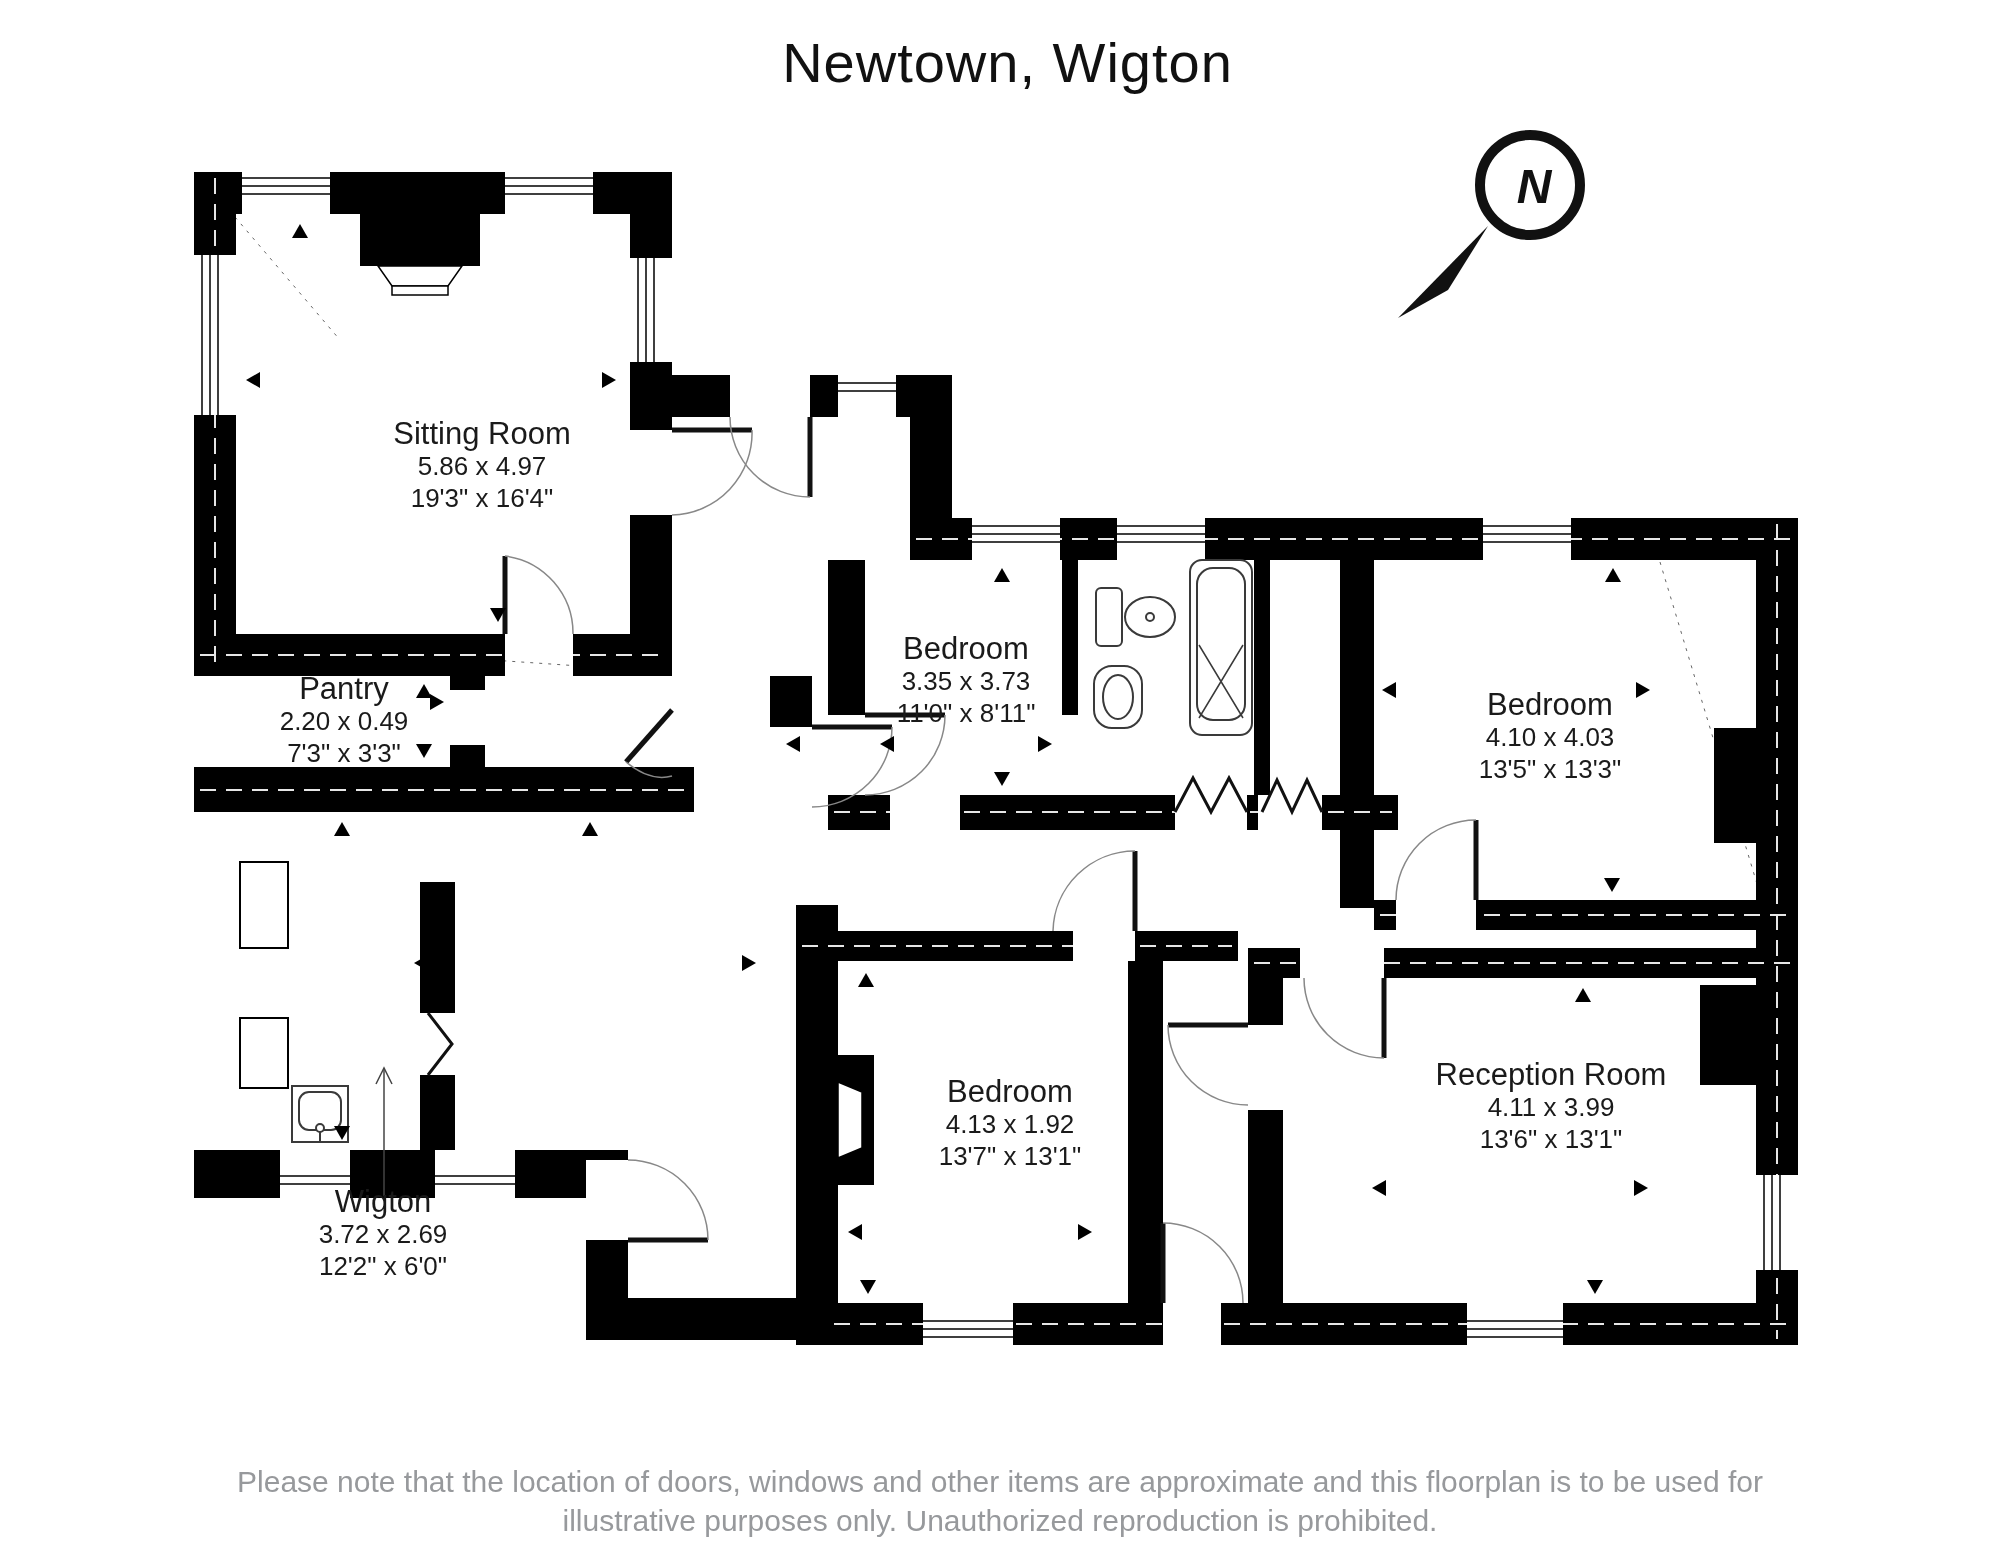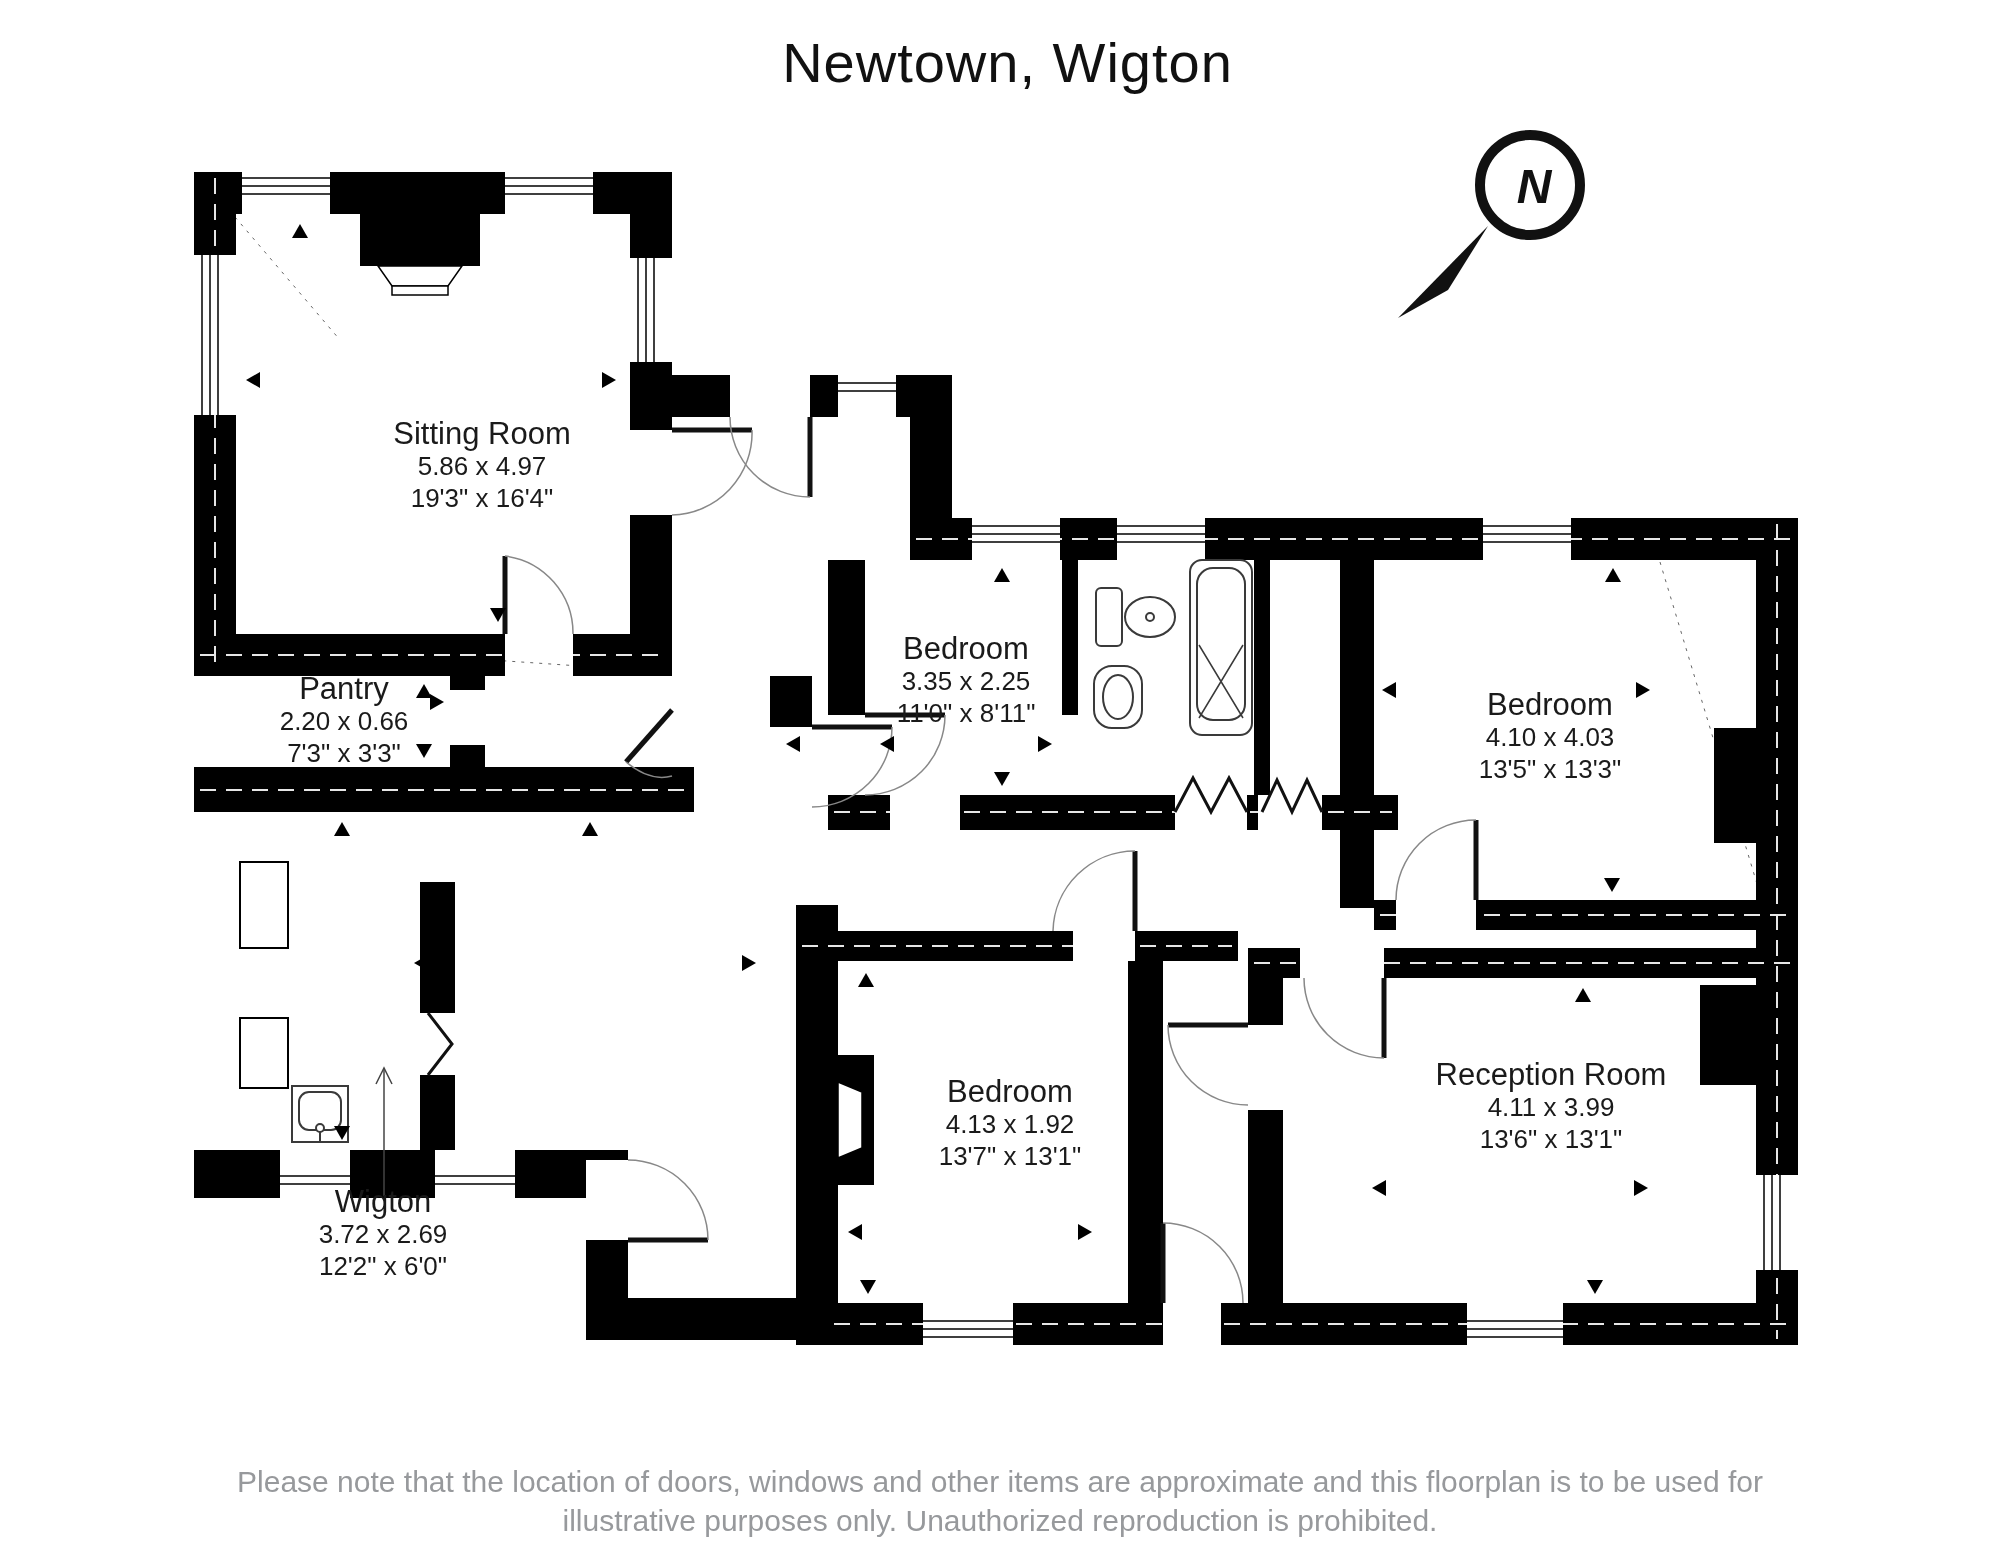--- a/index.html
+++ b/index.html
@@ -276,26 +276,26 @@
     </g>
   </svg>
 
   <div class="room-label" style="left:482px;top:466px">
     <div class="room-name">Sitting Room</div>
     <div class="room-dim">5.86 x 4.97</div>
     <div class="room-dim">19'3" x 16'4"</div>
   </div>
   <div class="room-label" style="left:344px;top:721px">
     <div class="room-name">Pantry</div>
-    <div class="room-dim">2.20 x 0.66</div>
+    <div class="room-dim">2.20 x 0.49</div>
     <div class="room-dim">7'3" x 3'3"</div>
   </div>
   <div class="room-label" style="left:966px;top:681px">
     <div class="room-name">Bedroom</div>
-    <div class="room-dim">3.35 x 2.25</div>
+    <div class="room-dim">3.35 x 3.73</div>
     <div class="room-dim">11'0" x 8'11"</div>
   </div>
   <div class="room-label" style="left:1550px;top:737px">
     <div class="room-name">Bedroom</div>
     <div class="room-dim">4.10 x 4.03</div>
     <div class="room-dim">13'5" x 13'3"</div>
   </div>
   <div class="room-label" style="left:1010px;top:1124px">
     <div class="room-name">Bedroom</div>
     <div class="room-dim">4.13 x 1.92</div>

